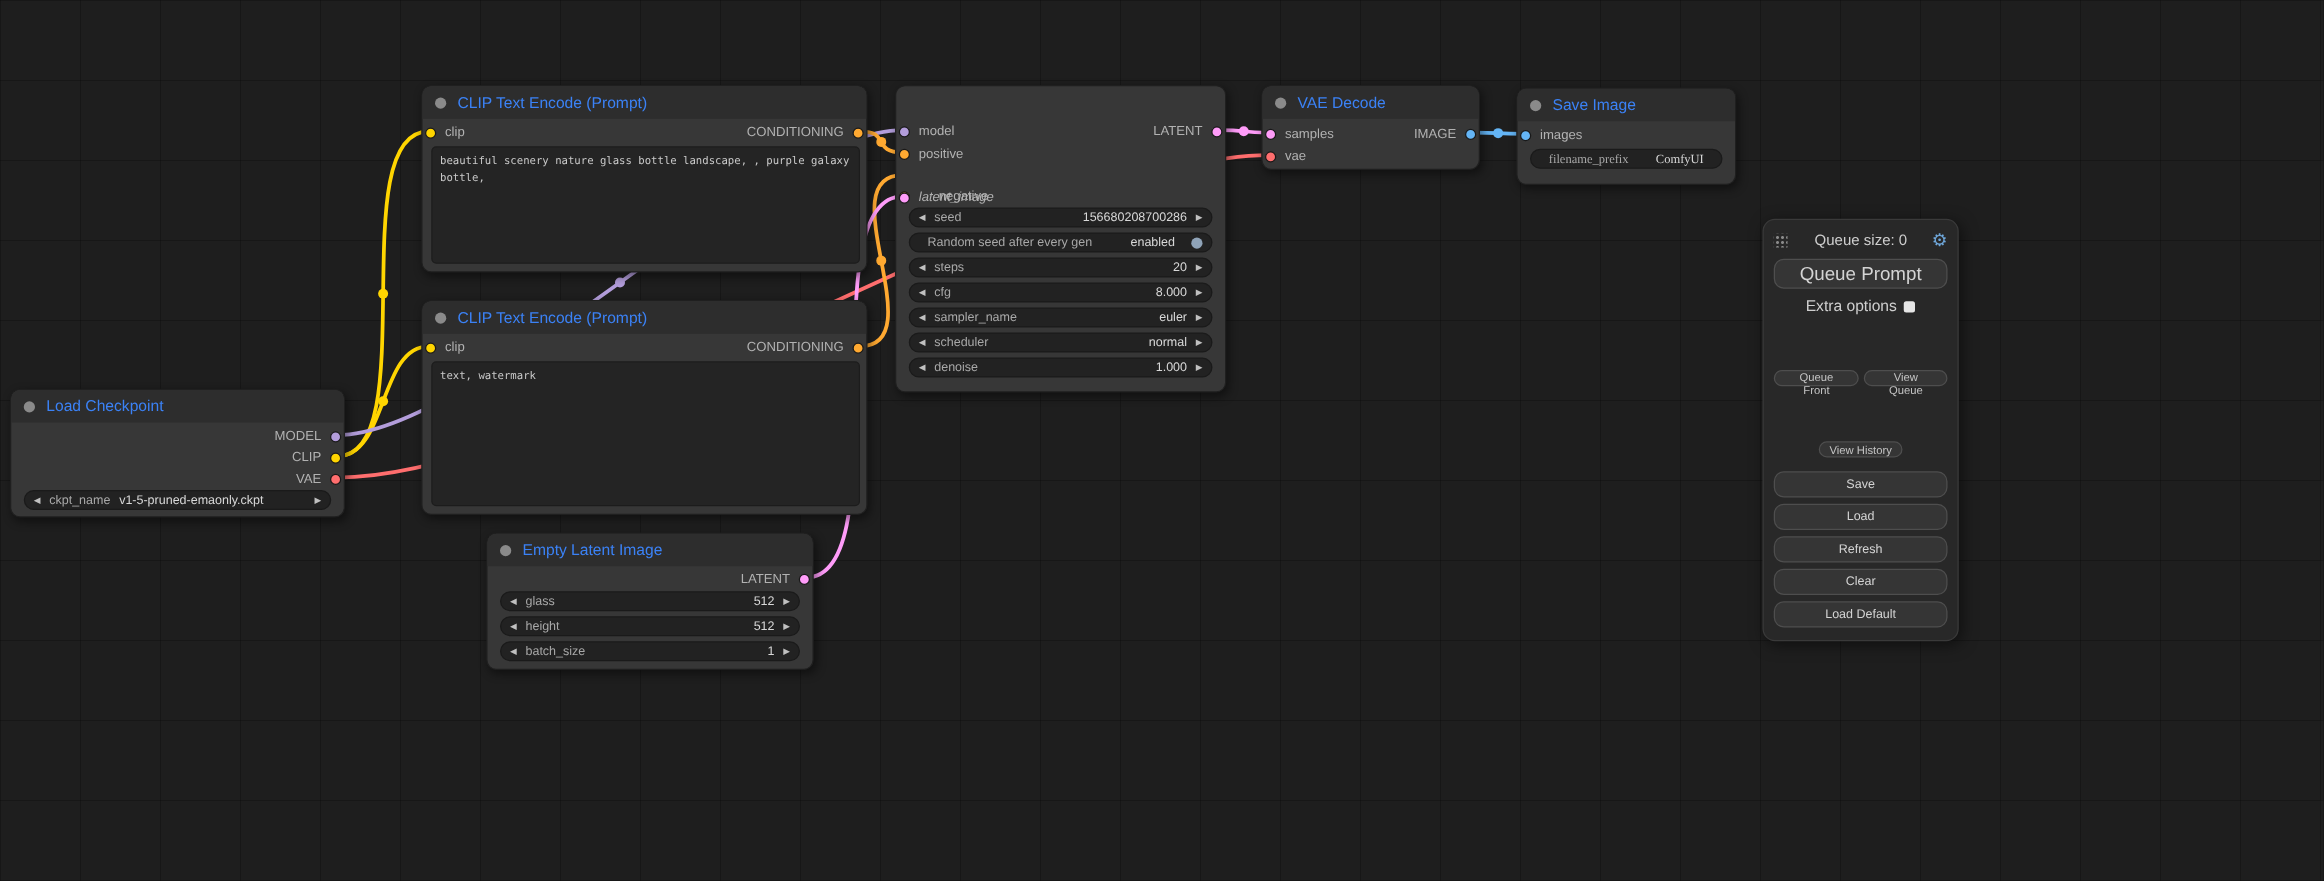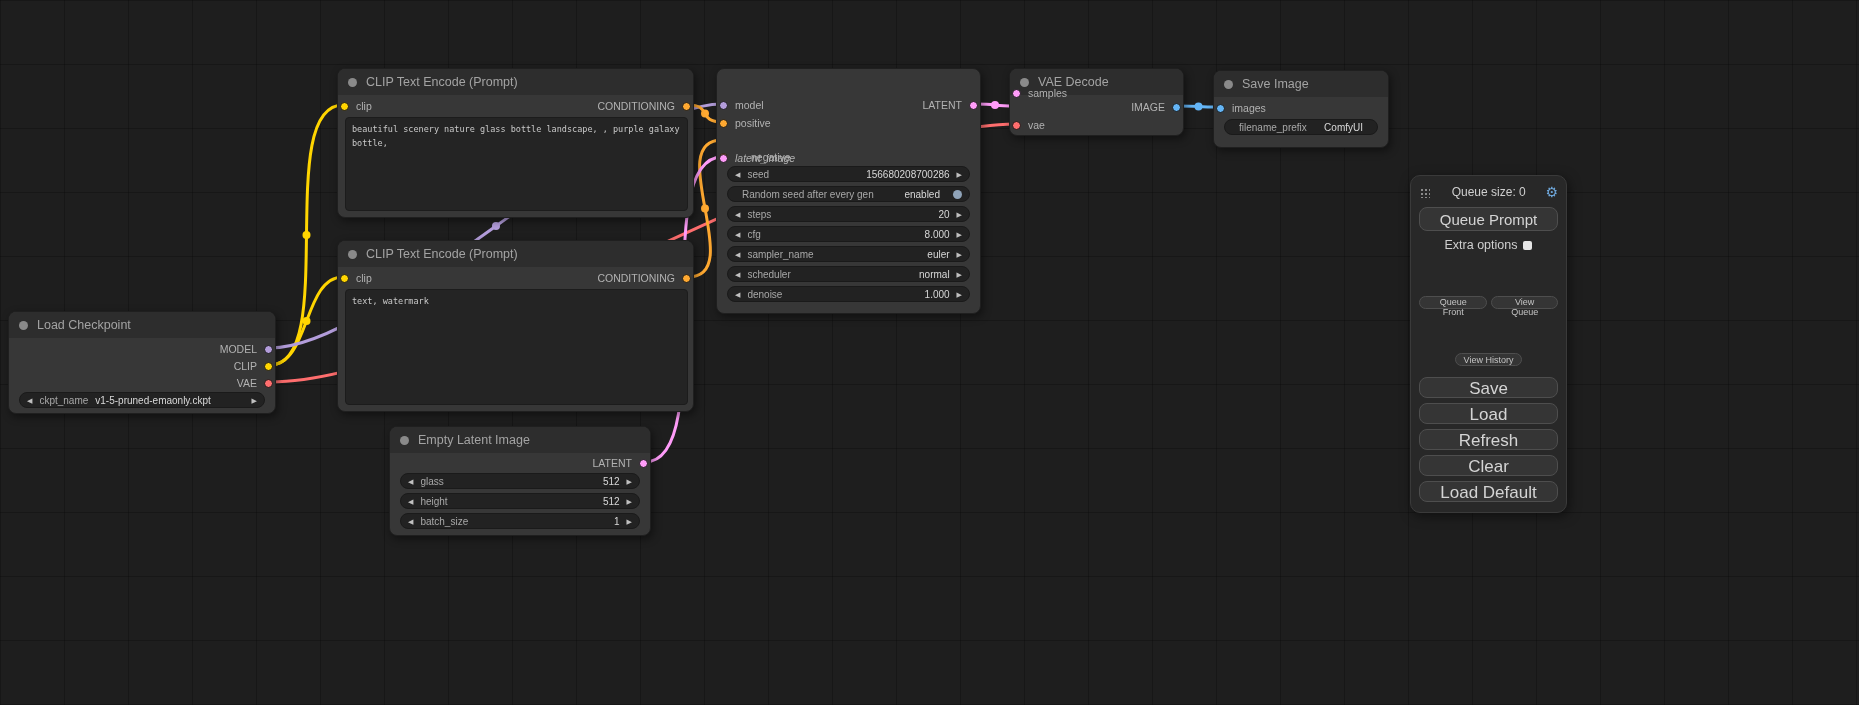--- a/index.html
+++ b/index.html
@@ -14,21 +14,21 @@
     -webkit-font-smoothing:antialiased;
   }
   svg.wires{position:absolute;left:0;top:0;z-index:1;}
   .node{
     position:absolute;background:#373737;border:1px solid #1f1f1f;border-radius:8px;
     box-shadow:2px 3px 8px rgba(0,0,0,.45);z-index:2;box-sizing:border-box;
   }
   .ntitle{
     position:absolute;left:0;top:0;right:0;height:26px;background:#2d2d2d;
     border-radius:7px 7px 0 0;display:flex;align-items:center;padding:0 10px;
-    box-sizing:border-box;color:#a3a3a3;font-size:12.5px;cursor:move;
+    box-sizing:border-box;color:#3b82f6;font-size:12.5px;cursor:move;
   }
   .ndot{width:9px;height:9px;border-radius:50%;background:#8a8a8a;margin-right:9px;flex:none;}
   .port{position:absolute;display:flex;align-items:center;height:16px;font-size:10.5px;color:#b2b2b2;white-space:nowrap;}
   .port.in{left:2px;}
   .port.out{right:2px;}
   .pdot{width:9px;height:9px;border-radius:50%;border:1px solid #191919;box-sizing:border-box;flex:none;}
   .port.in .pdot{margin-right:7px;}
   .port.out .pdot{margin-left:7px;}
   .widget{
     position:absolute;left:10px;right:10px;height:16px;background:#222222;
@@ -58,21 +58,21 @@
     background-image:radial-gradient(#8a8a8a 1px, transparent 1.3px);
     background-size:4px 4px;background-position:1px 1px;
   }
   .qsize{flex:1;text-align:center;}
   .gear{font-size:14px;margin-left:2px;cursor:pointer;line-height:1;}
   .btn{
     background:#353535;border:1px solid #4e4e4e;border-radius:8px;color:#d4d4d4;
     font-family:inherit;cursor:pointer;display:block;width:100%;margin-top:40px;
   }
   .btn.primary{height:24px;font-size:15px;margin-top:5px;}
-  .btn.big{height:21px;font-size:17px;margin-top:5px;}
+  .btn.big{height:21px;font-size:10px;margin-top:5px;}
   .btn.big.first{margin-top:11px;}
   .extra-row{display:flex;align-items:center;justify-content:center;gap:6px;color:#cfcfcf;font-size:12.5px;margin-top:7px;}
   .checkbox{width:9px;height:9px;background:#e6e6e6;border-radius:2px;display:inline-block;cursor:pointer;}
   .small-row{display:flex;justify-content:center;gap:4px;margin-top:4px;}
   .btn.small{width:auto;font-size:9px;height:13px;line-height:10px;padding:0 8px;border-radius:7px;color:#c4c4c4;}
 </style>
 </head>
 <body>
 
 <div id="canvas">
@@ -248,21 +248,21 @@
       <span class="wvalue">1.000</span>
       <span class="warrow">▶</span>
     </div>
   </div>
 
   <div class="node" style="left:1009px;top:68px;width:175px;height:68px;">
     <div class="ntitle">
       <span class="ndot"></span>
       <span>VAE Decode</span>
     </div>
-    <div class="port in" style="top:16px;align-items:center;">
+    <div class="port in" style="top:30px;align-items:center;">
       <span class="pdot" style="background: rgb(255, 156, 249);"></span>
       <span>samples</span>
     </div>
     <div class="port in" style="top:48px;">
       <span class="pdot" style="background: rgb(255, 110, 110);"></span>
       <span>vae</span>
     </div>
     <div class="port out" style="top:30px;">
       <span>IMAGE</span>
       <span class="pdot" style="background: rgb(100, 181, 246);"></span>
@@ -271,21 +271,21 @@
 
   <div class="node" style="left:1213px;top:70px;width:176px;height:78px;">
     <div class="ntitle">
       <span class="ndot"></span>
       <span>Save Image</span>
     </div>
     <div class="port in" style="top:29px;">
       <span class="pdot" style="background: rgb(100, 181, 246);"></span>
       <span>images</span>
     </div>
-    <div class="widget" style="top:48px;">
+    <div class="widget" style="top:48px;font-family:Liberation Serif, serif;">
       <span class="wlabel">filename_prefix</span>
       <span class="wvalue">ComfyUI</span>
     </div>
   </div>
 
   <div class="menu">
     <div class="menu-header">
       <span class="drag-dots"></span>
       <span class="qsize">Queue size: 0</span>
       <span class="gear" style="color: rgb(111, 168, 220);">⚙</span>

